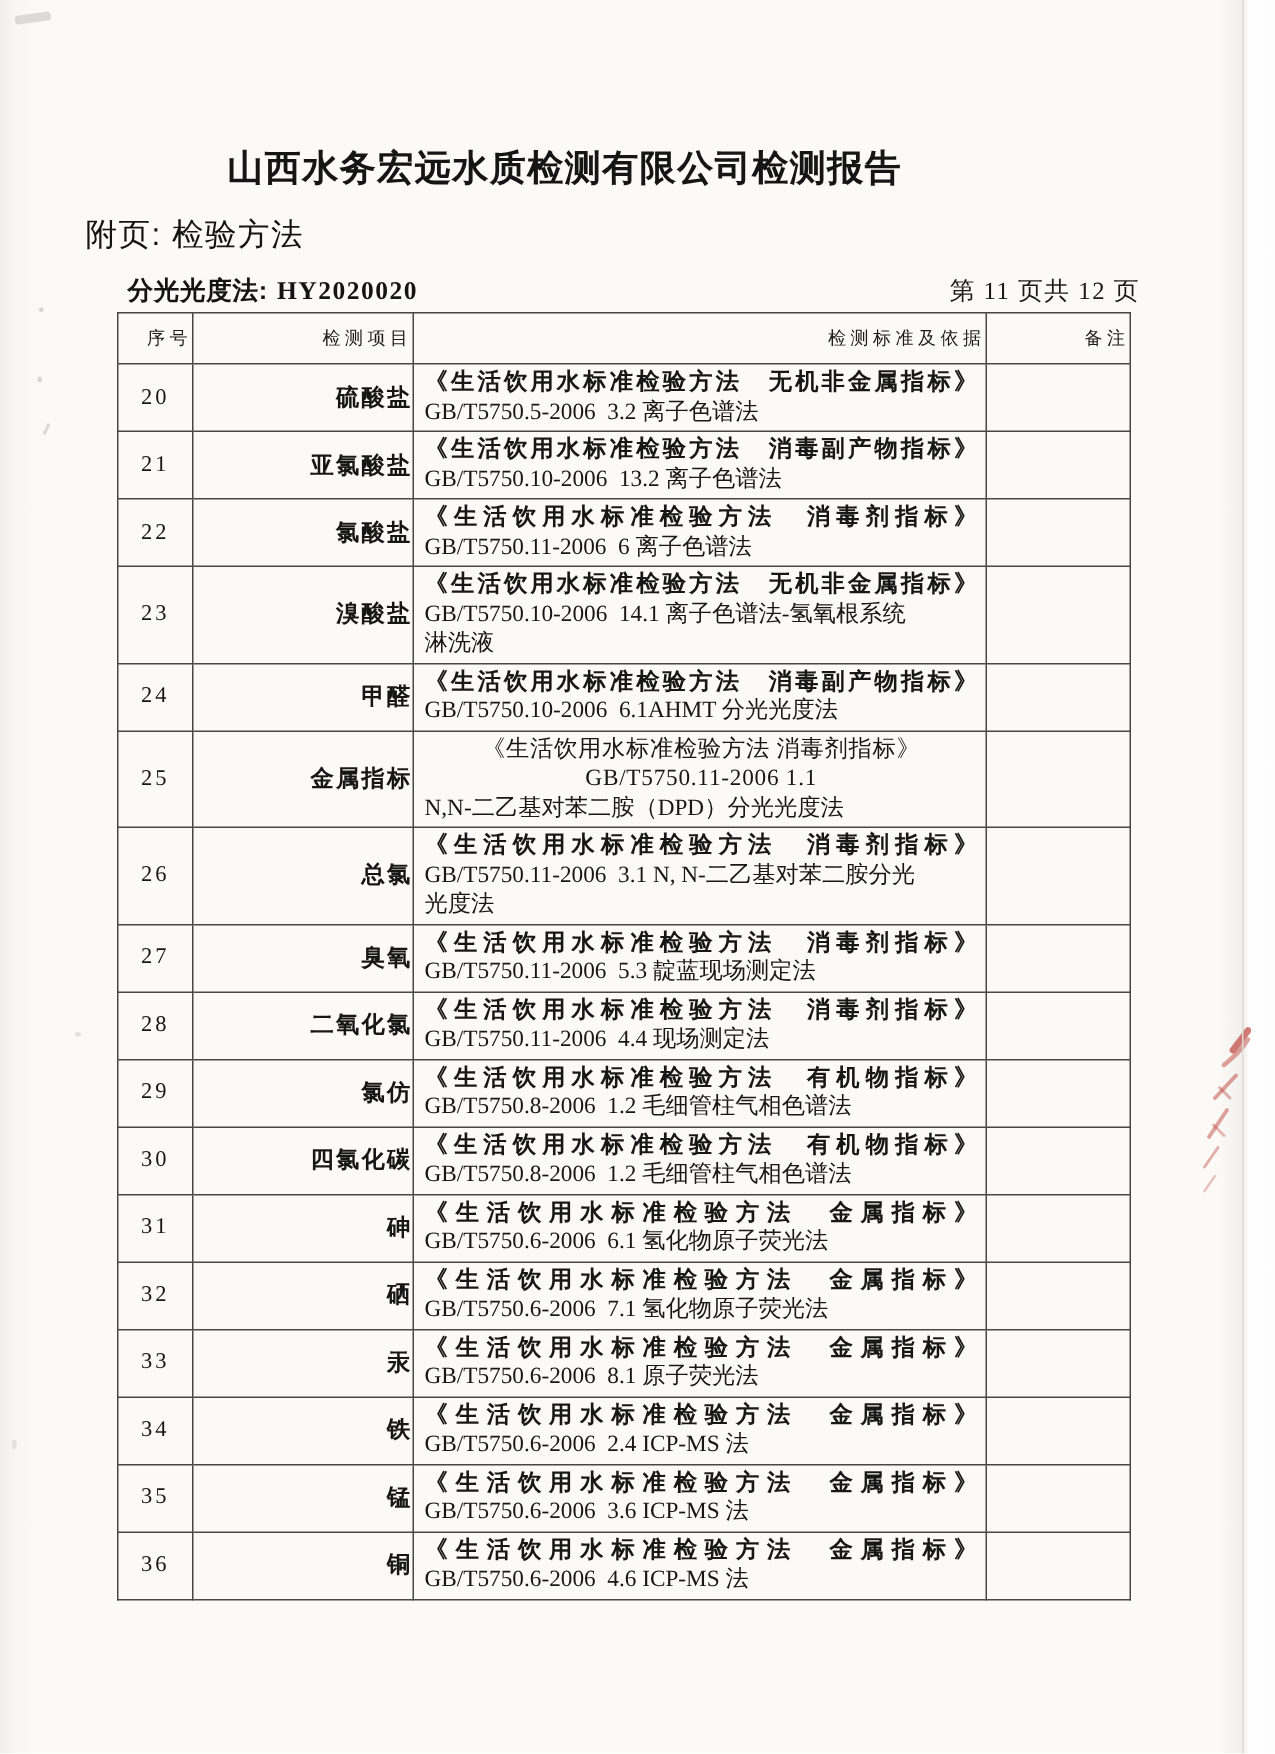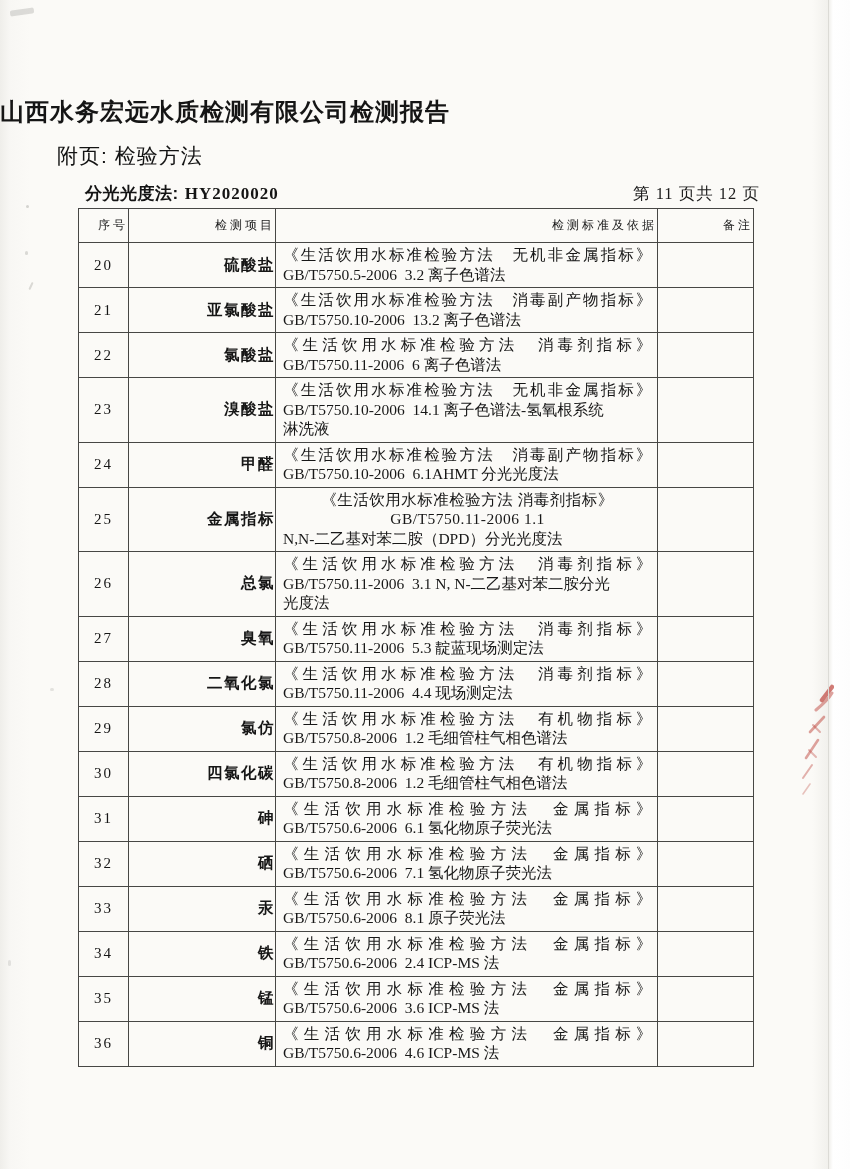--- a/index.html
+++ b/index.html
@@ -4,21 +4,21 @@
 <style>
   html,body{margin:0;padding:0;background:#ffffff;}
   .page{
     position:relative;width:850px;height:1169px;overflow:hidden;
     background:linear-gradient(90deg,#efeeea 0px,#f8f7f4 10px,#fbfaf7 30px,#fbfaf7 812px,#f1f0ec 829px,#ffffff 833px,#fdfdfd 850px);
     font-family:"Liberation Serif","DejaVu Serif",serif;color:#1c1c1c;
   }
   .edge-line{position:absolute;left:828px;top:0;width:1px;height:1169px;background:#dcdbd6;}
   .smudge{position:absolute;background:#8d8d88;border-radius:2px;}
   .title{
-    position:absolute;top:96px;left:0;width:753px;
+    position:absolute;top:96px;left:0;width:753px;text-align:center;
     font-family:"Liberation Sans","DejaVu Sans",sans-serif;
     font-size:24px;font-weight:700;letter-spacing:1px;color:#151515;
   }
   .appendix{
     position:absolute;top:142px;left:57px;
     font-family:"Liberation Sans","DejaVu Sans",sans-serif;
     font-size:21px;font-weight:400;letter-spacing:1px;color:#131313;
   }
   .meta{position:absolute;top:182px;left:85px;right:90px;height:24px;font-size:17px;}
   .report-no{
@@ -34,21 +34,21 @@
   }
   .methods th,.methods td{border:1px solid #474745;padding:0;vertical-align:middle;}
   .methods th{
     height:33px;font-size:12px;font-weight:400;letter-spacing:3px;color:#1b1b1b;text-align:right;
   }
   td.c-no{text-align:center;font-size:15px;letter-spacing:2px;color:#161616;}
   td.c-item{text-align:right;font-size:15.5px;letter-spacing:1.5px;color:#161616;font-weight:bold;}
   td.c-std{padding:2px 5px 3px 7px;font-size:15.5px;color:#171717;}
   td.c-note{background:transparent;}
   .line{line-height:19.5px;white-space:pre-wrap;}
-  .line.spread{text-align:justify;text-align-last:justify;letter-spacing:.5px;}
+  .line.spread{text-align:justify;text-align-last:justify;letter-spacing:.5px;font-weight:bold;}
   .line.center{text-align:center;letter-spacing:.5px;}
   .line.left{text-align:left;}
   .stamp{position:absolute;left:801px;top:680px;width:33px;height:128px;pointer-events:none;}
 </style>
 </head>
 <body>
 
 <div class="page">
 
   <div class="title">山西水务宏远水质检测有限公司检测报告</div>

